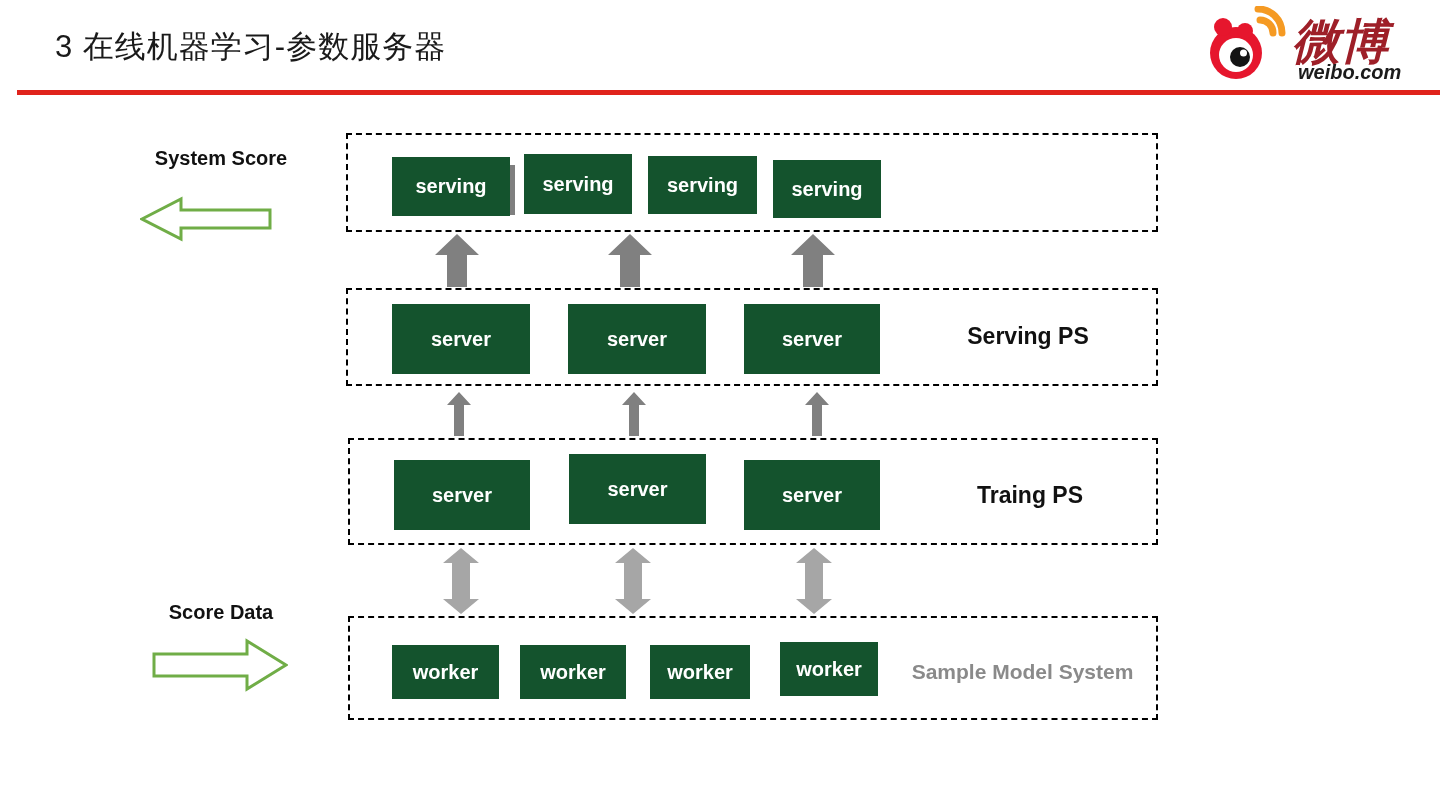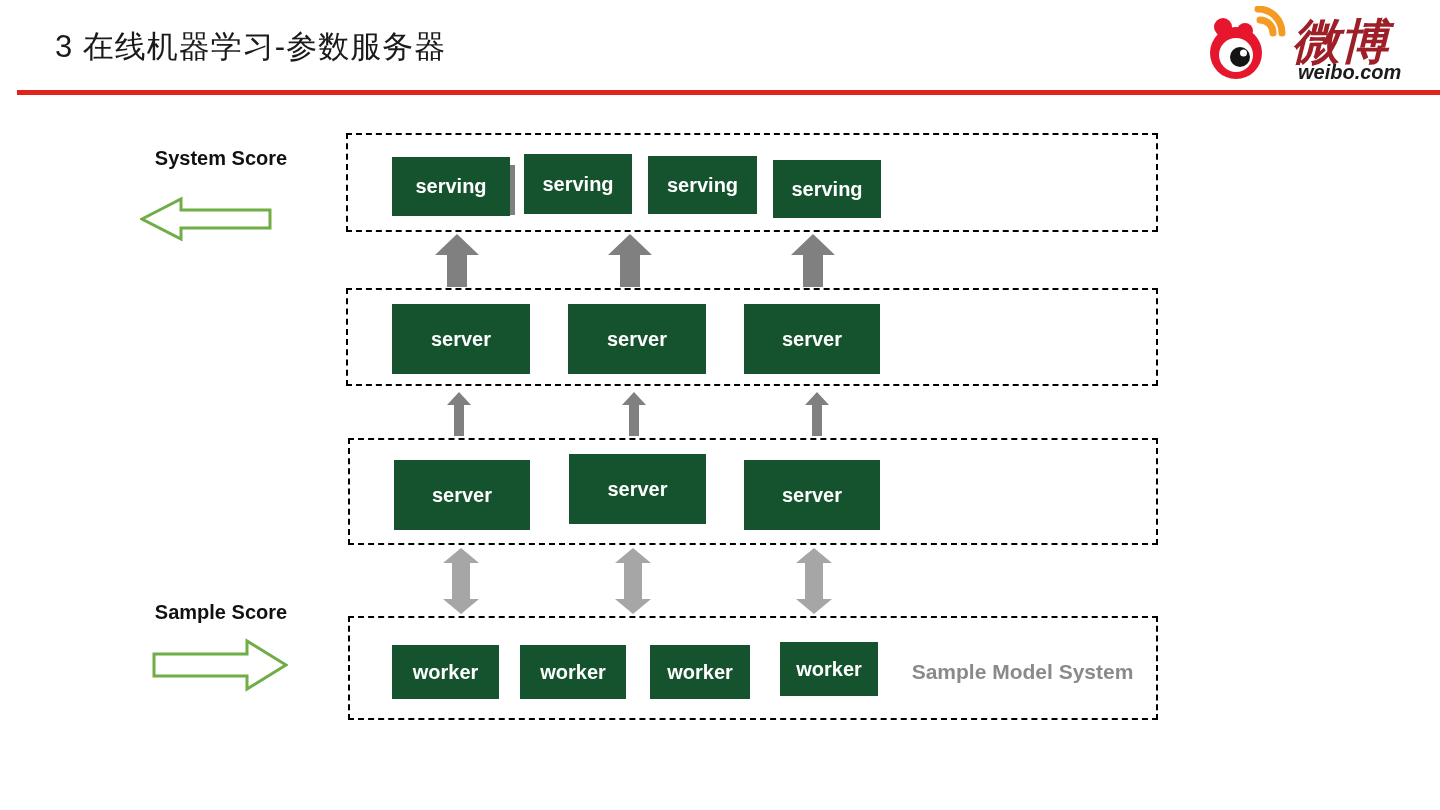--- a/index.html
+++ b/index.html
@@ -56,21 +56,21 @@
     <path d="M62,3 A24,24 0 0 1 86,27" stroke="#f59a23" stroke-width="7" fill="none" stroke-linecap="round"></path>
     <text x="96" y="52" font-size="48" font-weight="bold" fill="#9e1f28" font-style="italic">微博</text>
     <text x="102" y="73" font-size="20" font-weight="bold" font-style="italic" fill="#1c1c1c">weibo.com</text>
   </svg>
 
   <div class="side-label predict-label">System Score</div>
   <svg class="green-arrow ga-left" width="132" height="46" viewBox="0 0 132 46">
     <polygon points="2,23 41,3 41,14 130,14 130,32 41,32 41,43" fill="#ffffff" stroke="#70ad47" stroke-width="3"></polygon>
   </svg>
 
-  <div class="side-label sample-label">Sample Score</div>
+  <div class="side-label sample-label">Score Data</div>
   <svg class="green-arrow ga-right" width="136" height="54" viewBox="0 0 136 54">
     <polygon points="134,27 95,3 95,16 2,16 2,38 95,38 95,51" fill="#ffffff" stroke="#70ad47" stroke-width="3"></polygon>
   </svg>
 
   <div class="layer layer-1">
     <div class="node-shadow" style="left:49px;top:30px;width:118px;height:50px;"></div>
     <div class="node" style="left:44px;top:22px;width:118px;height:59px;">serving</div>
     <div class="node" style="left:176px;top:19px;width:108px;height:60px;">serving</div>
     <div class="node" style="left:300px;top:21px;width:109px;height:58px;">serving</div>
     <div class="node" style="left:425px;top:25px;width:108px;height:58px;">serving</div>
@@ -83,36 +83,38 @@
     <polygon points="22,0 44,21 32,21 32,53 12,53 12,21 0,21" fill="#808080"></polygon>
   </svg>
   <svg class="arrow" style="left:791px;top:234px;" width="44" height="53" viewBox="0 0 44 53">
     <polygon points="22,0 44,21 32,21 32,53 12,53 12,21 0,21" fill="#808080"></polygon>
   </svg>
 
   <div class="layer layer-2">
     <div class="node" style="left:44px;top:14px;width:138px;height:70px;">server</div>
     <div class="node" style="left:220px;top:14px;width:138px;height:70px;">server</div>
     <div class="node" style="left:396px;top:14px;width:136px;height:70px;">server</div>
+    <div class="layer-label label-black" style="left:560px;top:33px;width:240px;">Serving PS</div>
   </div>
 
   <svg class="arrow" style="left:447px;top:392px;" width="24" height="44" viewBox="0 0 24 44">
     <polygon points="12,0 24,13 17,13 17,44 7,44 7,13 0,13" fill="#808080"></polygon>
   </svg>
   <svg class="arrow" style="left:622px;top:392px;" width="24" height="44" viewBox="0 0 24 44">
     <polygon points="12,0 24,13 17,13 17,44 7,44 7,13 0,13" fill="#808080"></polygon>
   </svg>
   <svg class="arrow" style="left:805px;top:392px;" width="24" height="44" viewBox="0 0 24 44">
     <polygon points="12,0 24,13 17,13 17,44 7,44 7,13 0,13" fill="#808080"></polygon>
   </svg>
 
   <div class="layer layer-3">
     <div class="node" style="left:44px;top:20px;width:136px;height:70px;">server</div>
     <div class="node" style="left:219px;top:14px;width:137px;height:70px;">server</div>
     <div class="node" style="left:394px;top:20px;width:136px;height:70px;">server</div>
+    <div class="layer-label label-black" style="left:560px;top:42px;width:240px;">Traing PS</div>
   </div>
 
   <svg class="arrow" style="left:443px;top:548px;" width="36" height="66" viewBox="0 0 36 66">
     <polygon points="18,0 36,15 27,15 27,51 36,51 18,66 0,51 9,51 9,15 0,15" fill="#a6a6a6"></polygon>
   </svg>
   <svg class="arrow" style="left:615px;top:548px;" width="36" height="66" viewBox="0 0 36 66">
     <polygon points="18,0 36,15 27,15 27,51 36,51 18,66 0,51 9,51 9,15 0,15" fill="#a6a6a6"></polygon>
   </svg>
   <svg class="arrow" style="left:796px;top:548px;" width="36" height="66" viewBox="0 0 36 66">
     <polygon points="18,0 36,15 27,15 27,51 36,51 18,66 0,51 9,51 9,15 0,15" fill="#a6a6a6"></polygon>

